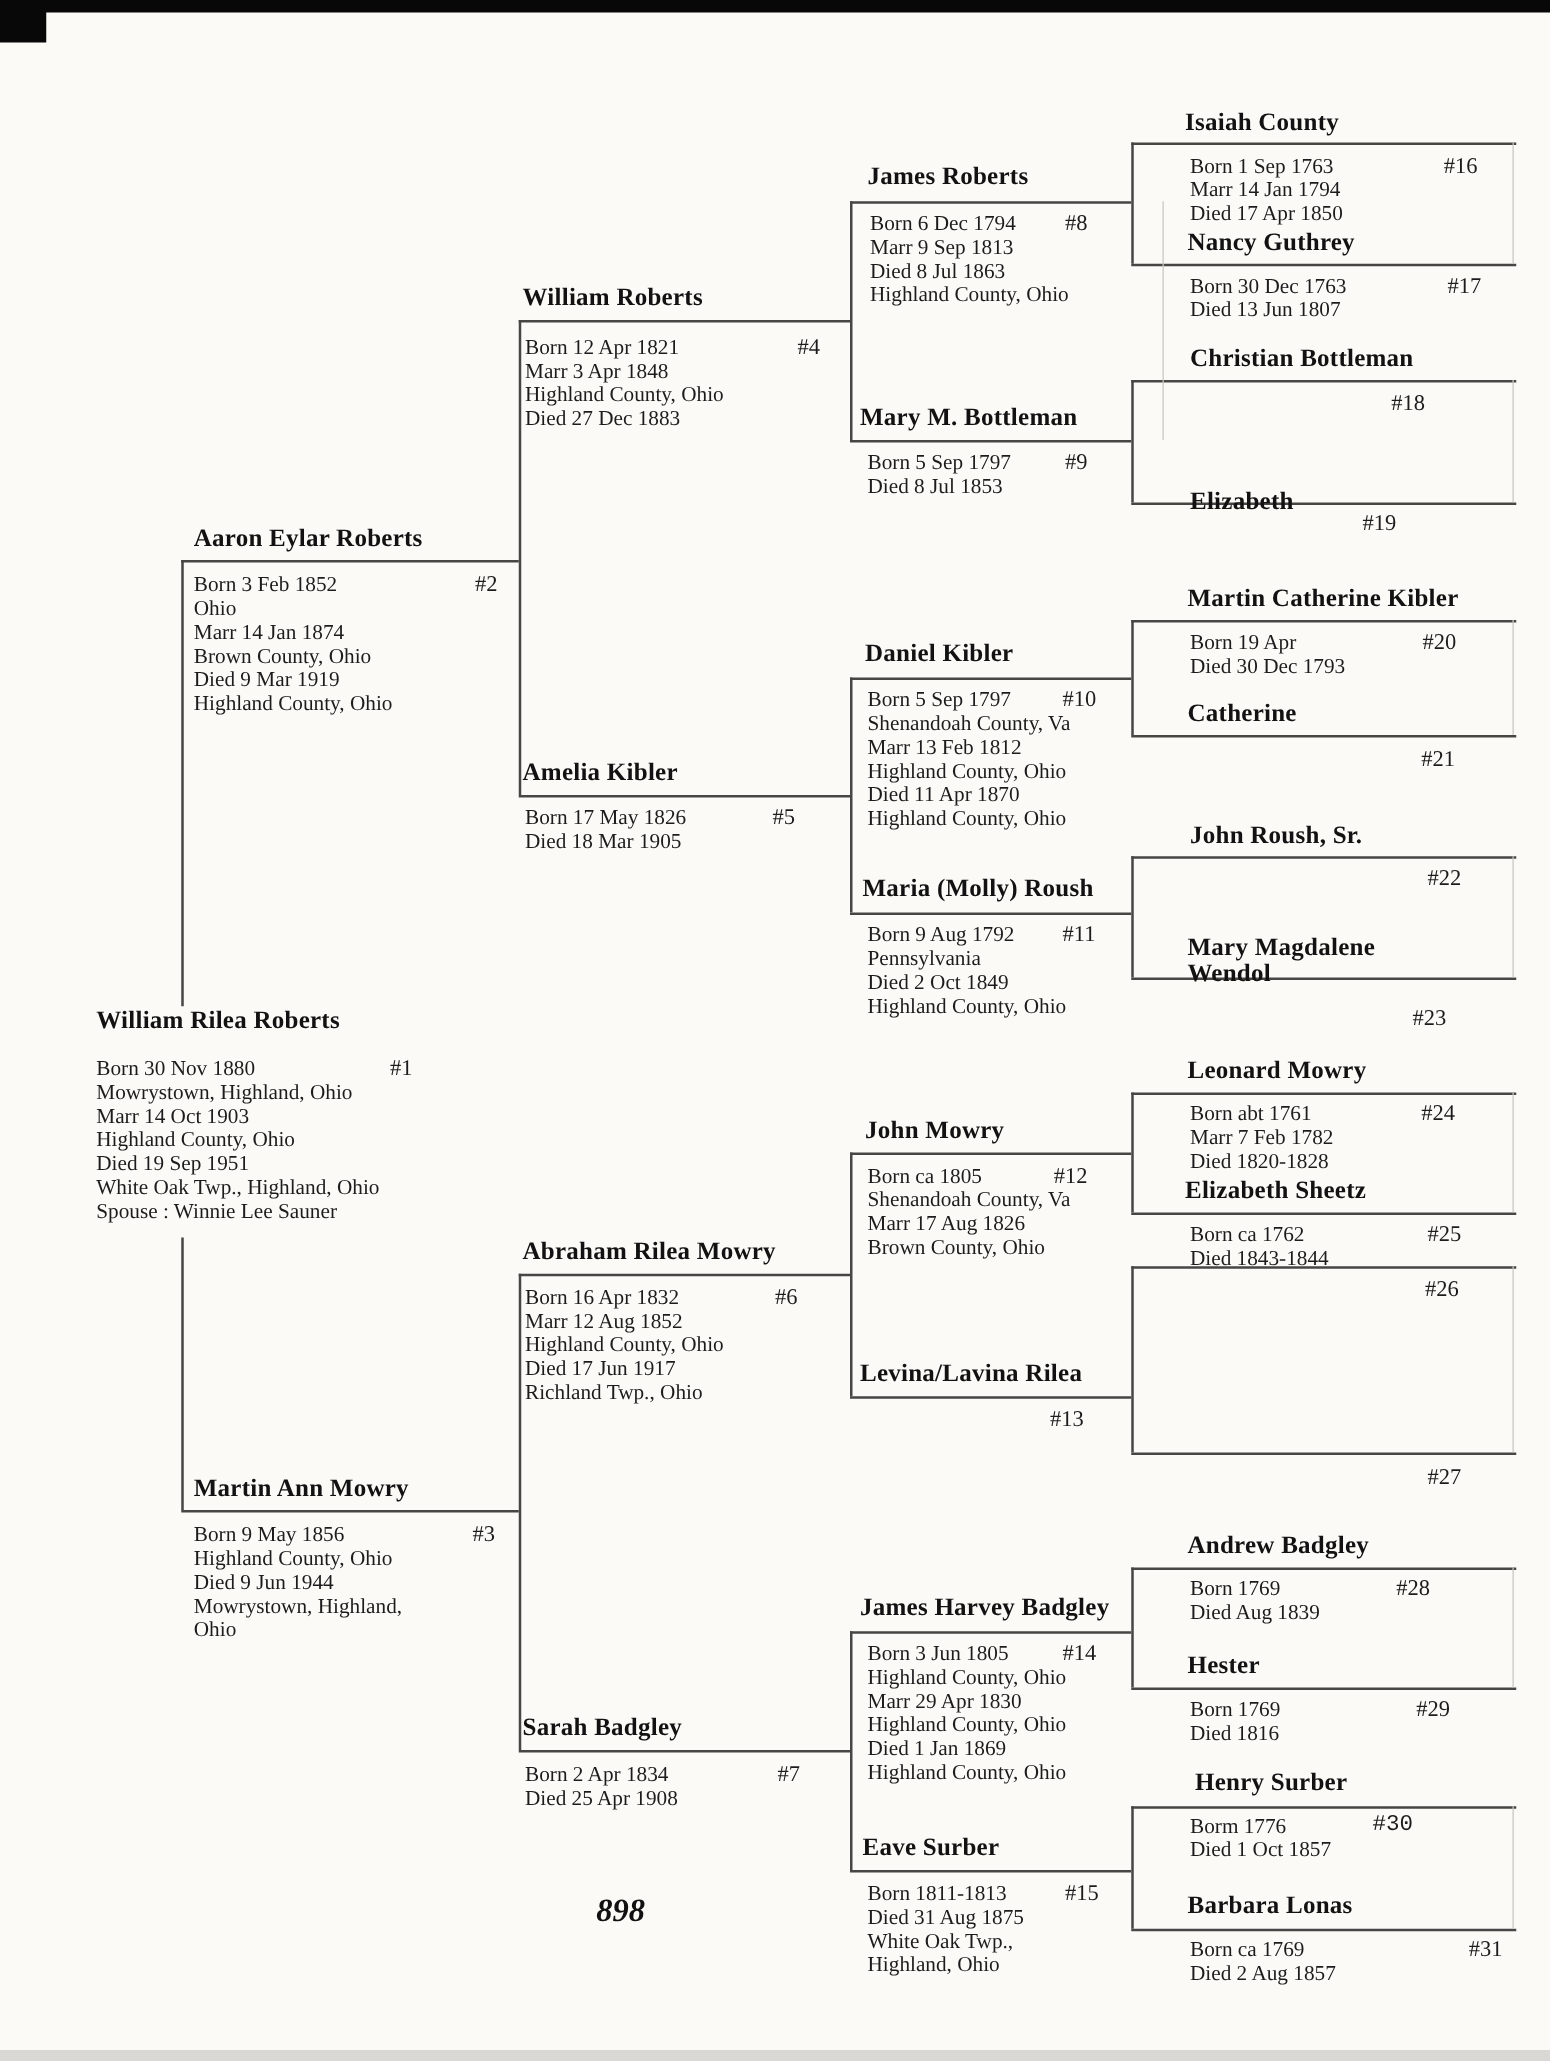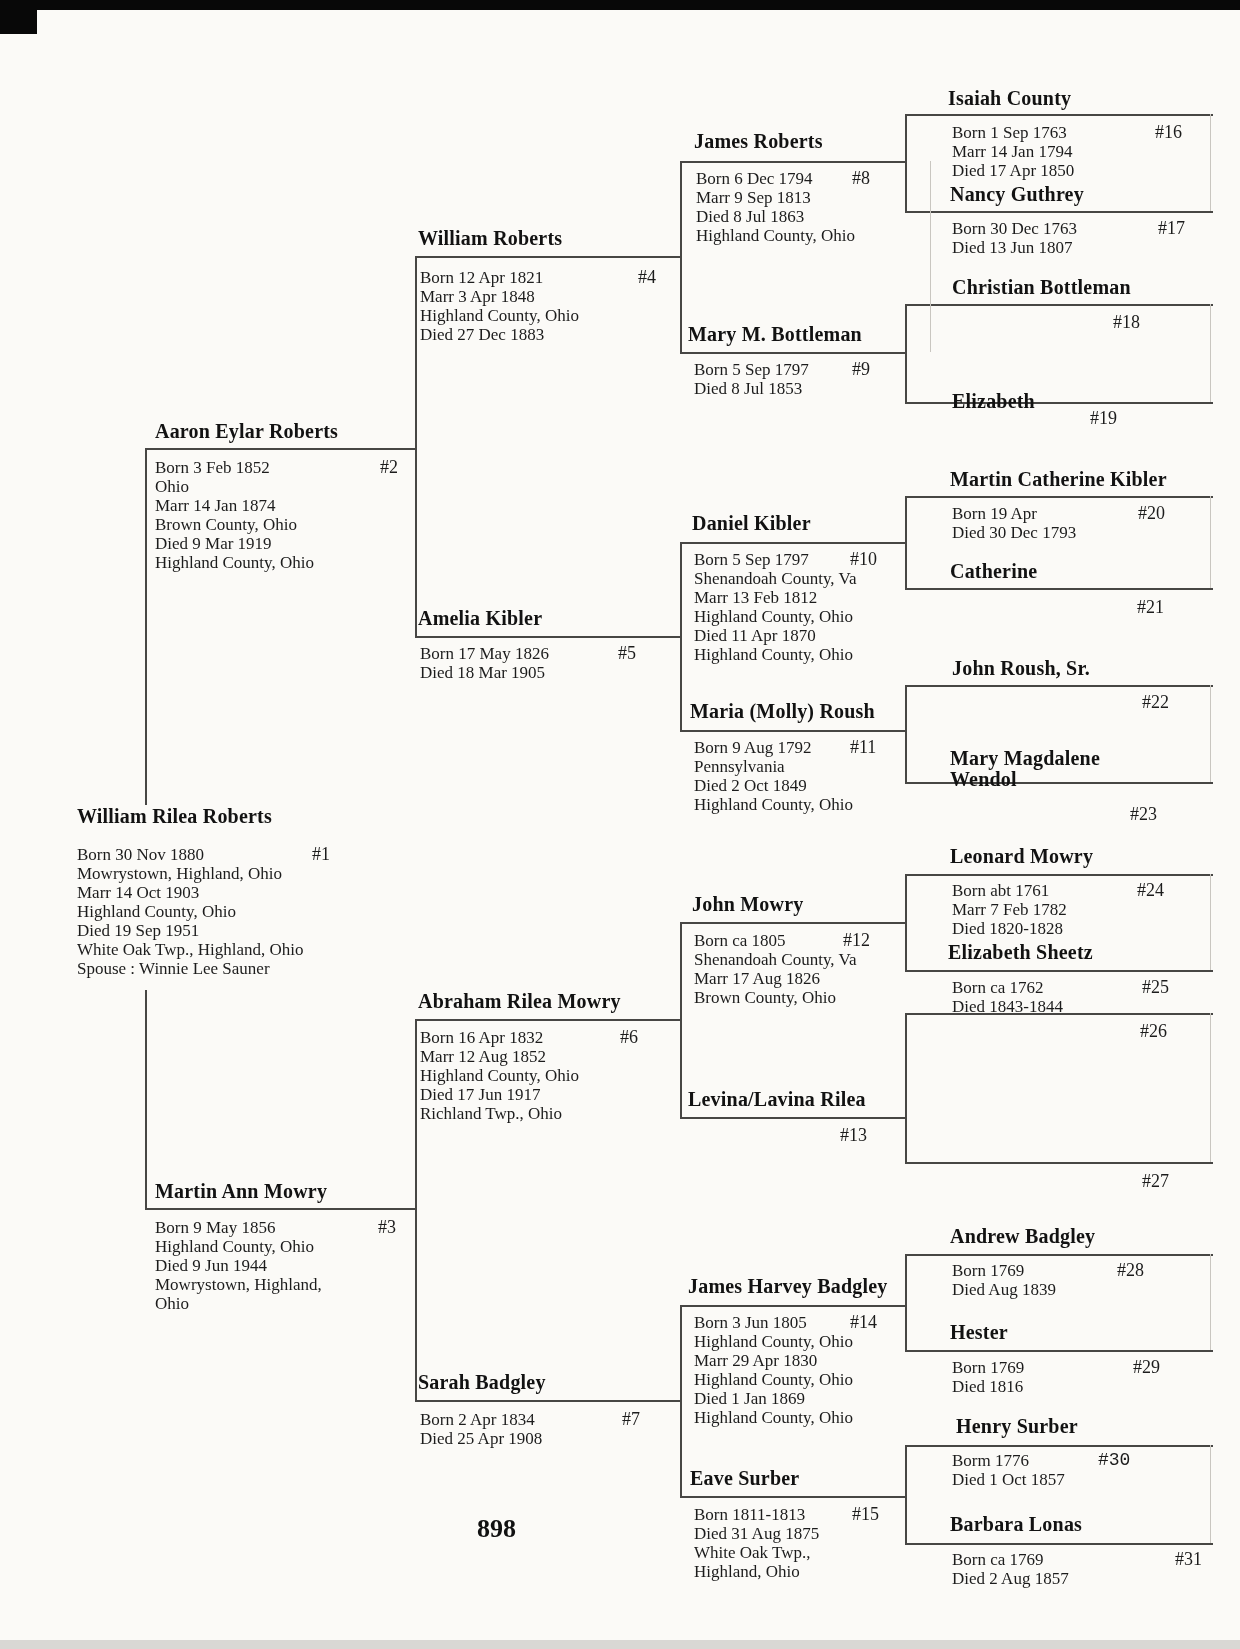--- a/index.html
+++ b/index.html
@@ -7,21 +7,21 @@
         font-family:"Liberation Serif",serif;}
   .pname{position:absolute;font-weight:700;font-size:20px;line-height:21px;color:#121212;
          white-space:nowrap;letter-spacing:.2px;}
   .pname.wrap{white-space:normal;}
   .pdet{position:absolute;font-size:17px;line-height:19px;color:#1c1c1c;white-space:nowrap;}
   .pdet div{height:19px;}
   .pnum{position:absolute;font-size:18px;line-height:19px;color:#1c1c1c;white-space:nowrap;}
   .hline{position:absolute;height:2px;background:#474644;}
   .vline{position:absolute;width:2px;background:#474644;}
   .fline{position:absolute;width:1px;background:#c9c6c0;}
-  #page-num{position:absolute;left:477px;top:1514px;font-weight:700;font-size:26px;color:#111;}
+  #page-num{position:absolute;left:477px;top:1514px;font-weight:700;font-size:26px;color:#111;font-style:italic;}
   .art{position:absolute;background:#080808;}
   #bottom-edge{position:absolute;left:0;top:1640px;width:1240px;height:9px;background:#d9d8d4;}
 </style>
 </head>
 <body>
 
 <div id="page">
   <div class="art" style="left:0;top:0;width:1240px;height:10px;"></div>
   <div class="art" style="left:0;top:0;width:37px;height:34px;"></div>
   <div id="chart">

